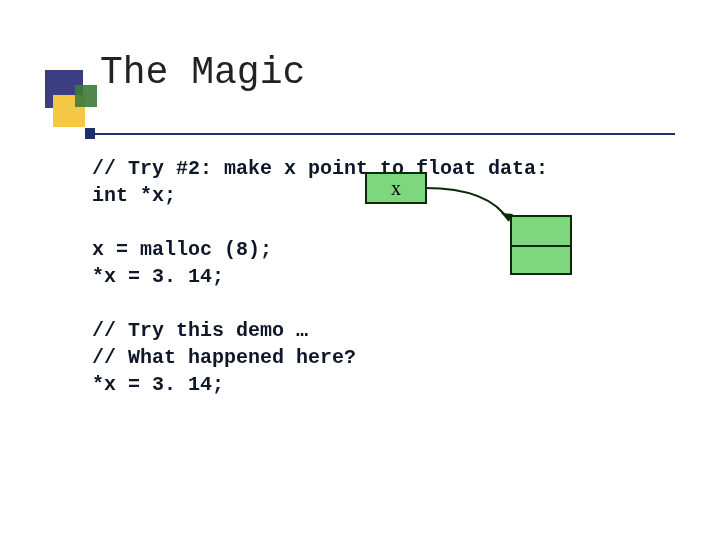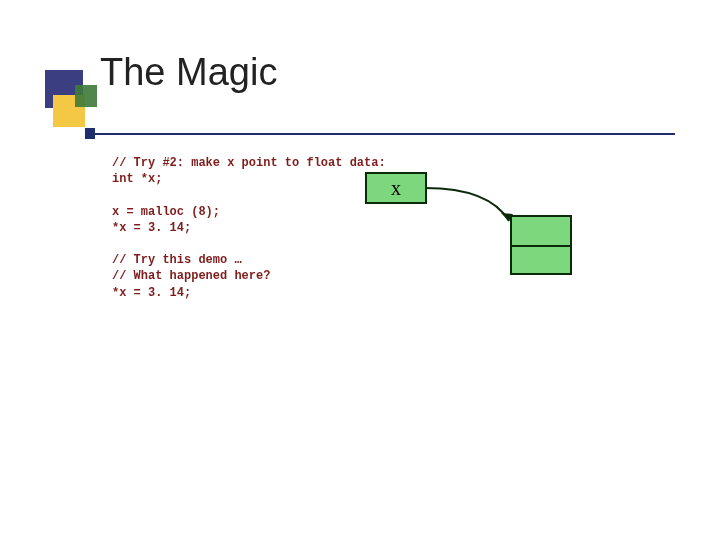--- a/index.html
+++ b/index.html
@@ -44,21 +44,21 @@
     top: 30px;
     width: 22px;
     height: 22px;
     background: #3e7a3a; 
     opacity: 0.9;
   }
   .title-text {
     position: absolute;
     left: 55px;
     top: -4px;
-    font-family: Liberation Sans, sans-serif;
+    font-family: Liberation Mono, monospace;
     font-size: 38px;
     font-weight: 400;
     color: #222;
     white-space: nowrap;
   }
   .rule {
     position: absolute;
     left: 95px;
     top: 133px;
     width: 580px;
@@ -68,25 +68,25 @@
   .rule-tick {
     position: absolute;
     left: 85px;
     top: 128px;
     width: 10px;
     height: 11px;
     background: #1f2f6e;
   }
   .code {
     position: absolute;
-    left: 112px;
+    left: 92px;
     top: 155px;
-    font-size: 12px;
+    font-size: 20px;
     line-height: 1.35;
-    color: #7f1d1d;
+    color: #0f172a;
     font-weight: bold;
     white-space: pre;
   }
   
   .var-box {
     position: absolute;
     left: 365px;
     top: 172px;
     width: 58px;
     height: 28px;

